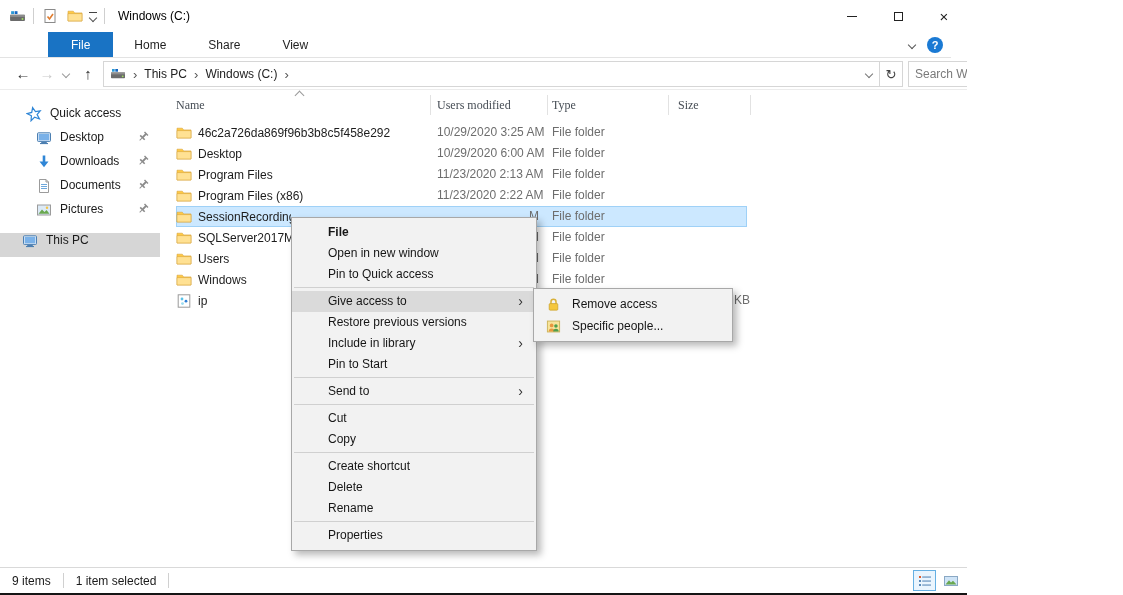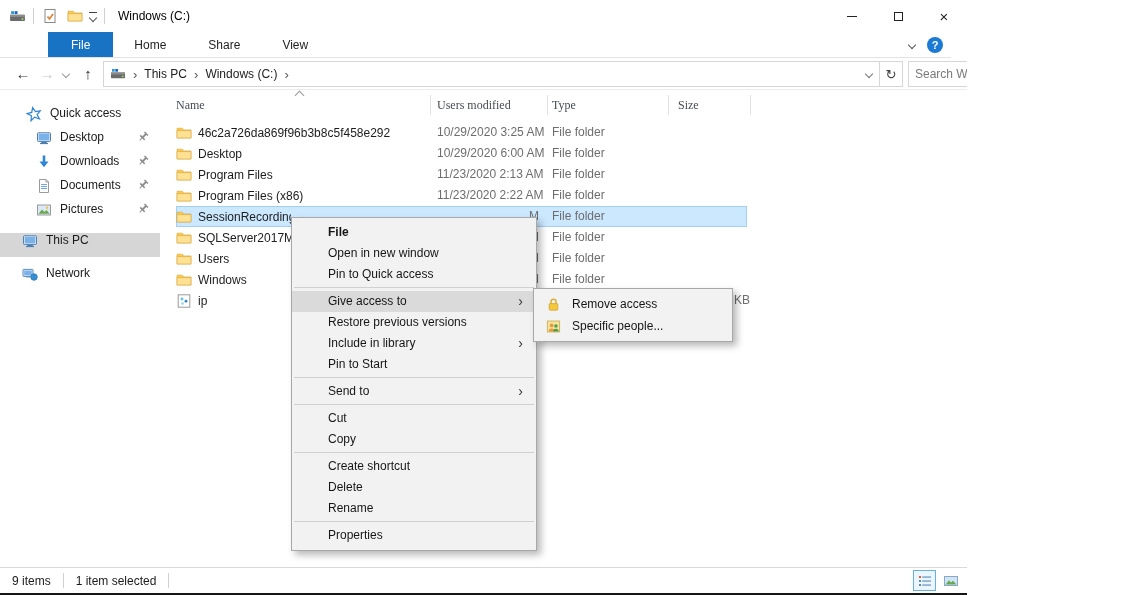--- a/index.html
+++ b/index.html
@@ -330,26 +330,20 @@
       <span>Pictures</span>
       <span class="pin"><svg width="14" height="14">
             <use href="#i-pin"></use>
           </svg></span>
     </div>
     <div class="side-item pc selected" style="top:143px">
       <span class="icon16"><svg width="16" height="16">
             <use href="#i-monitor"></use>
           </svg></span>
       <span>This PC</span>
-    </div>
-    <div class="side-item pc" style="top:176px">
-      <span class="icon16"><svg width="16" height="16">
-            <use href="#i-network"></use>
-          </svg></span>
-      <span>Network</span>
     </div>
   </div>
 
   <div class="main">
     <div class="lhead">
       <span class="sortchev"></span>
       <span class="hlabel" style="left:16px">Name</span>
       <span class="hsep" style="left:270px"></span>
       <span class="hlabel" style="left:277px">Users modified</span>
       <span class="hsep" style="left:387px"></span>

